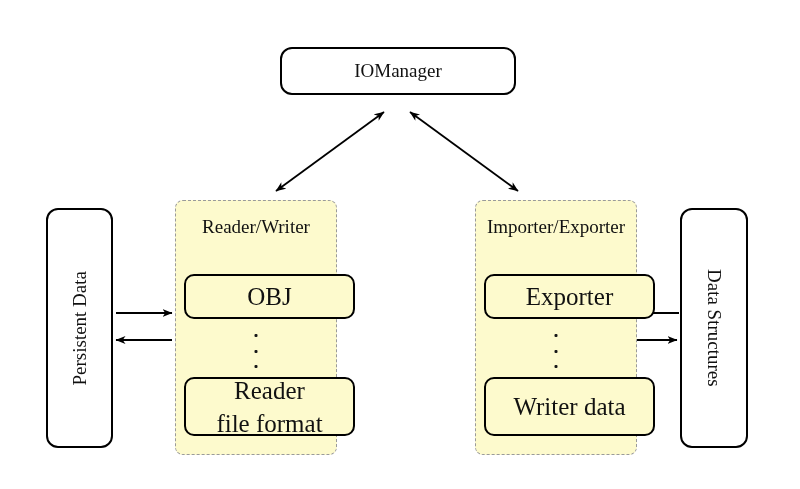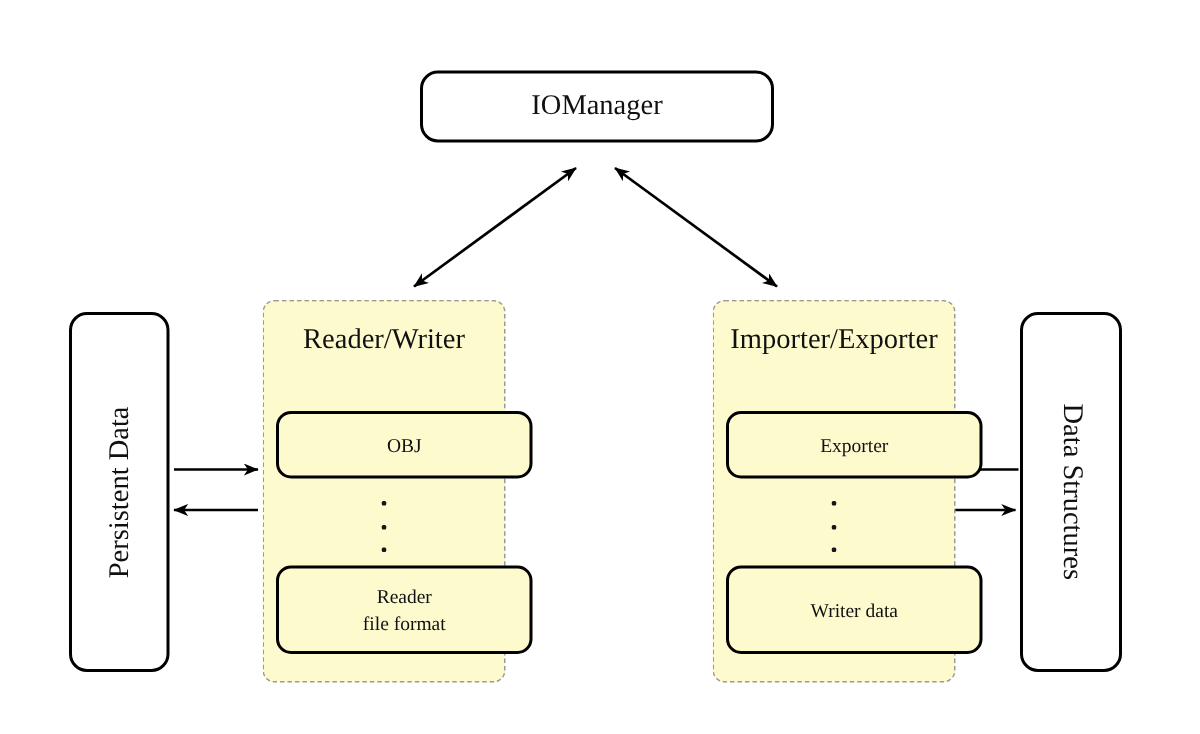--- a/index.html
+++ b/index.html
@@ -18,21 +18,21 @@
 
   .group{position:absolute;box-sizing:border-box;width:162px;height:255px;top:200px;
          background:#FDFACD;border:1.6px dashed #9a9a9a;border-radius:8px;}
   .group-rw{left:175px;}
   .group-ie{left:430px;margin-left:45px;}
   .group-title{position:absolute;left:0;right:0;top:15px;text-align:center;
                font-size:19px;white-space:nowrap;}
   .item-box{position:absolute;left:8px;width:171px;box-sizing:border-box;
             background:#FDFACD;border:2.5px solid #000;border-radius:10px;
             display:flex;flex-direction:column;align-items:center;justify-content:center;
-            font-size:13px;line-height:1.32;text-align:center;}
+            font-size:25px;line-height:1.32;text-align:center;}
   .item-1{top:73px;height:45px;}
   .item-2{top:176px;height:59px;}
   .dots{position:absolute;left:50%;transform:translateX(-50%);top:133px;height:34px;
         display:flex;flex-direction:column;justify-content:space-between;align-items:center;}
   .dots i{display:block;width:3px;height:3px;background:#161616;border-radius:1px;}
 </style>
 </head>
 <body>
 
 <div class="canvas">

